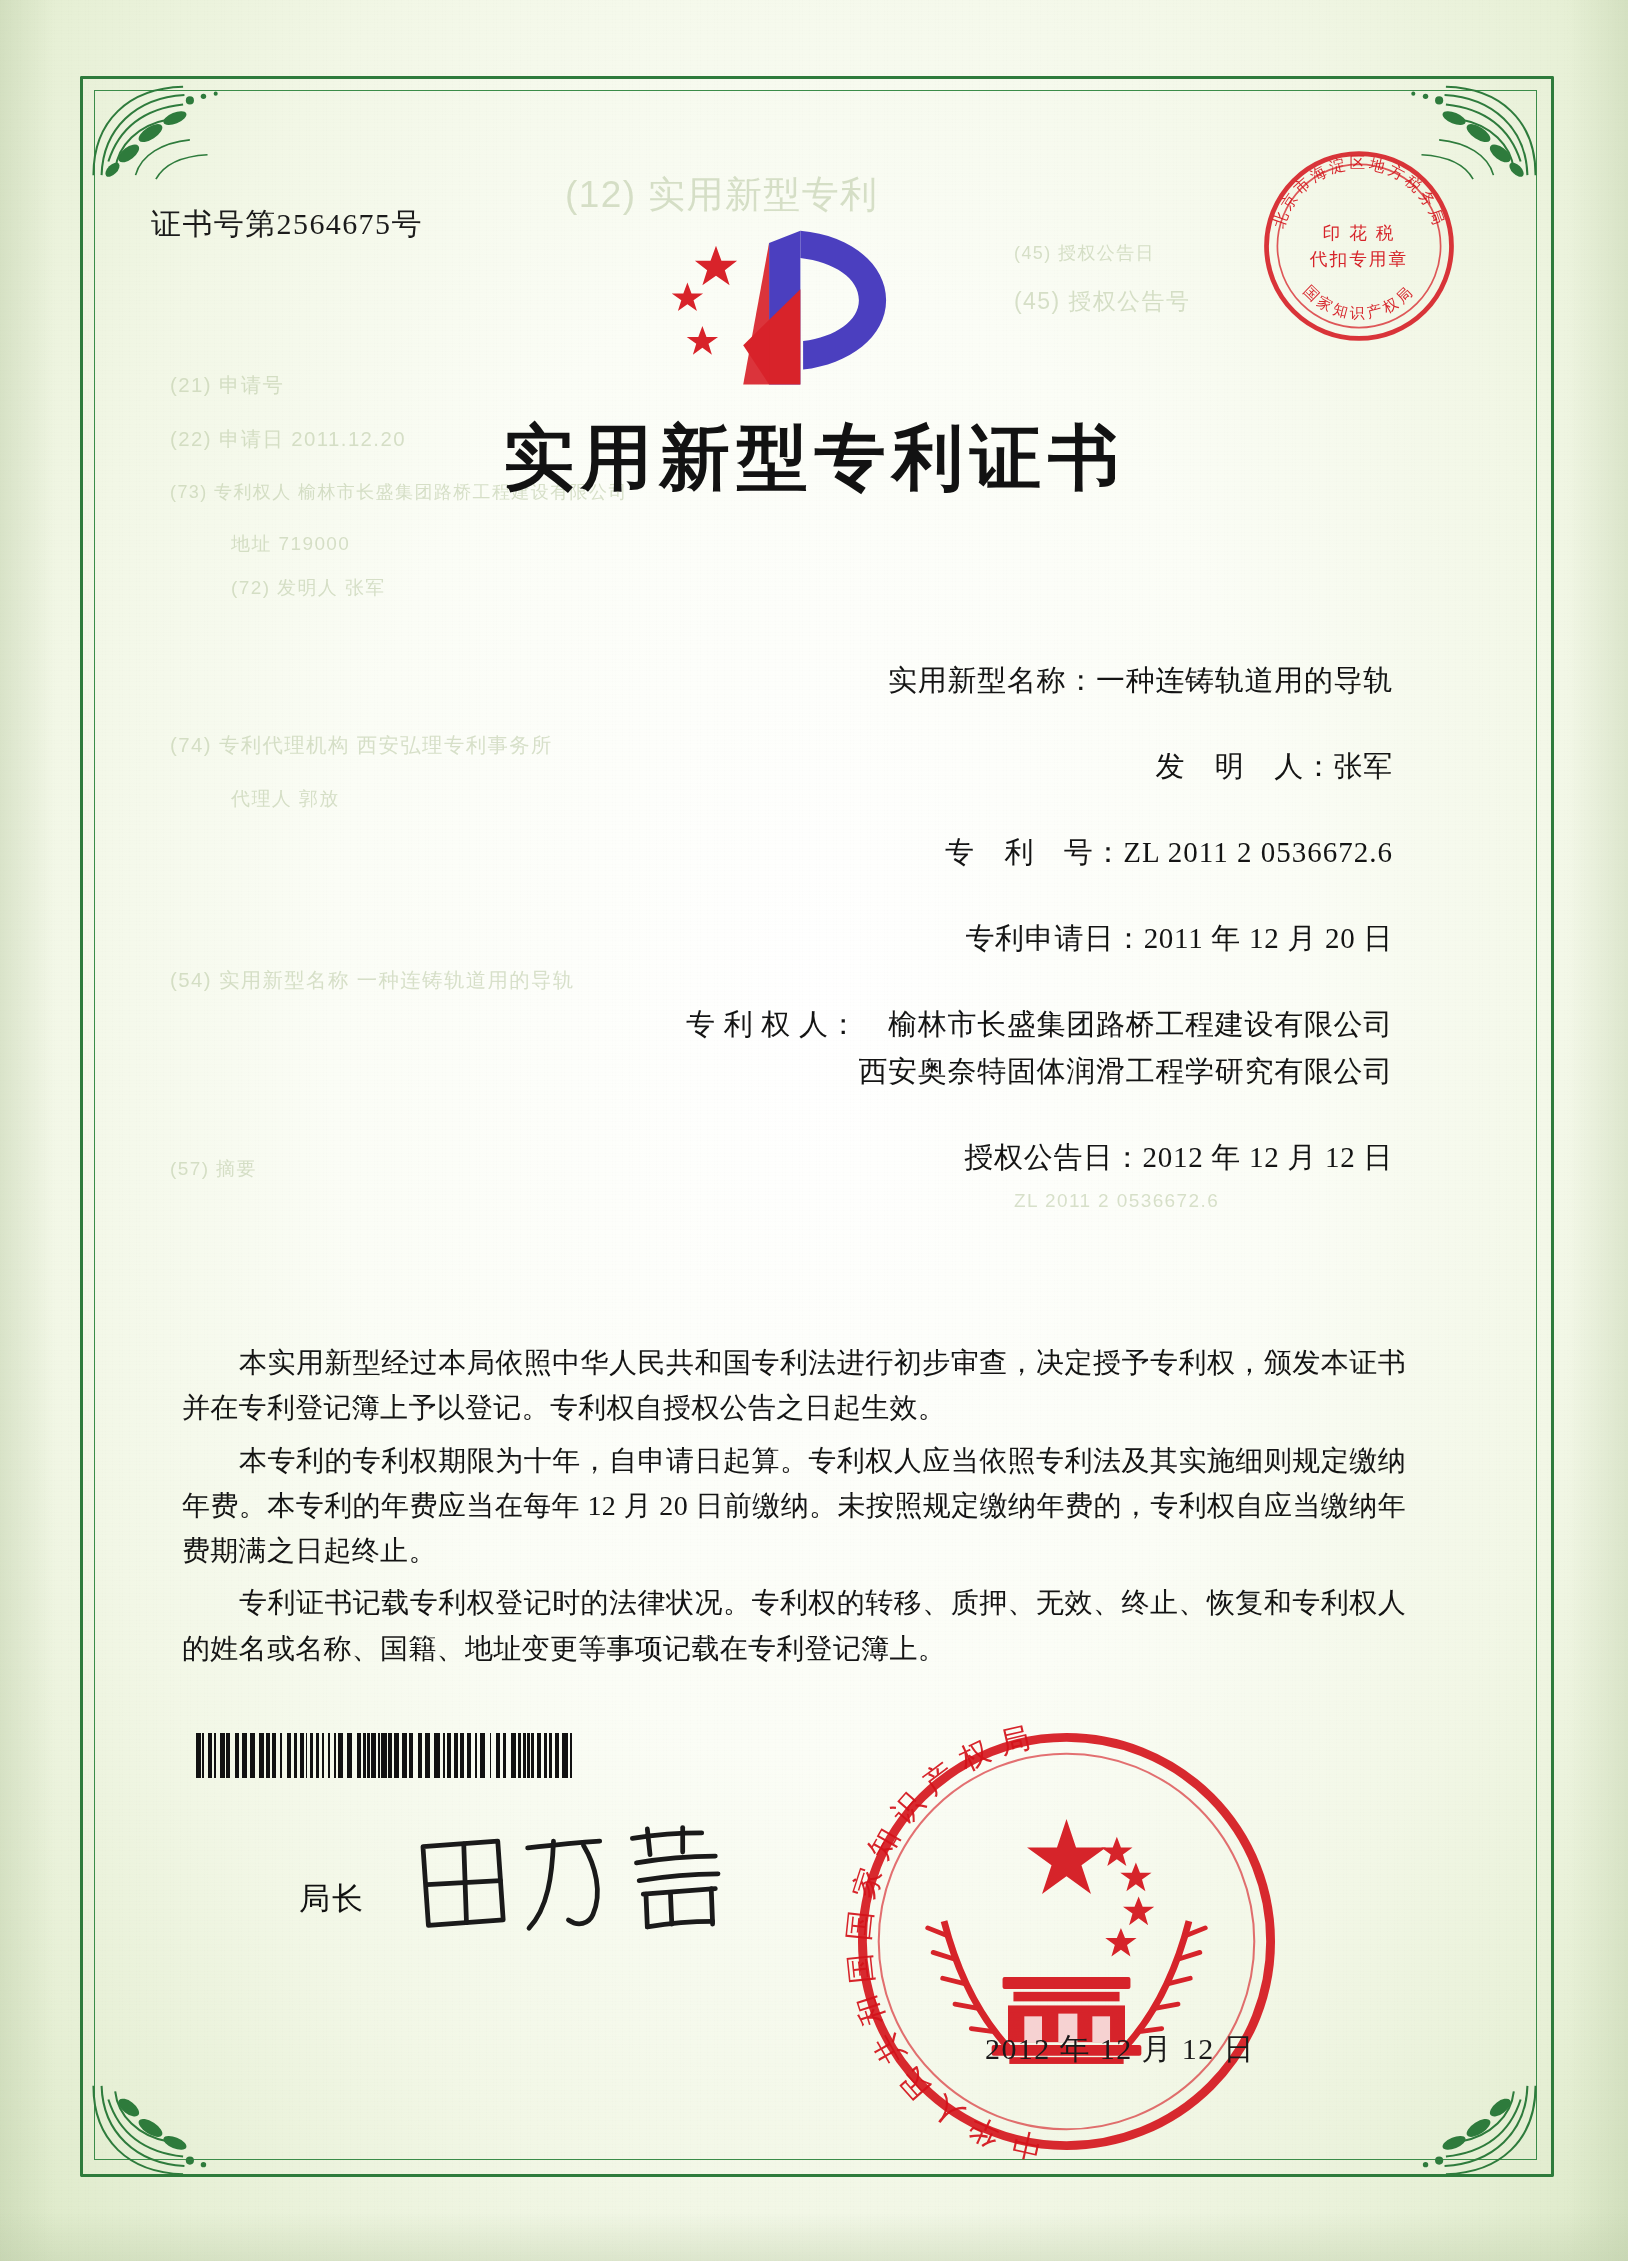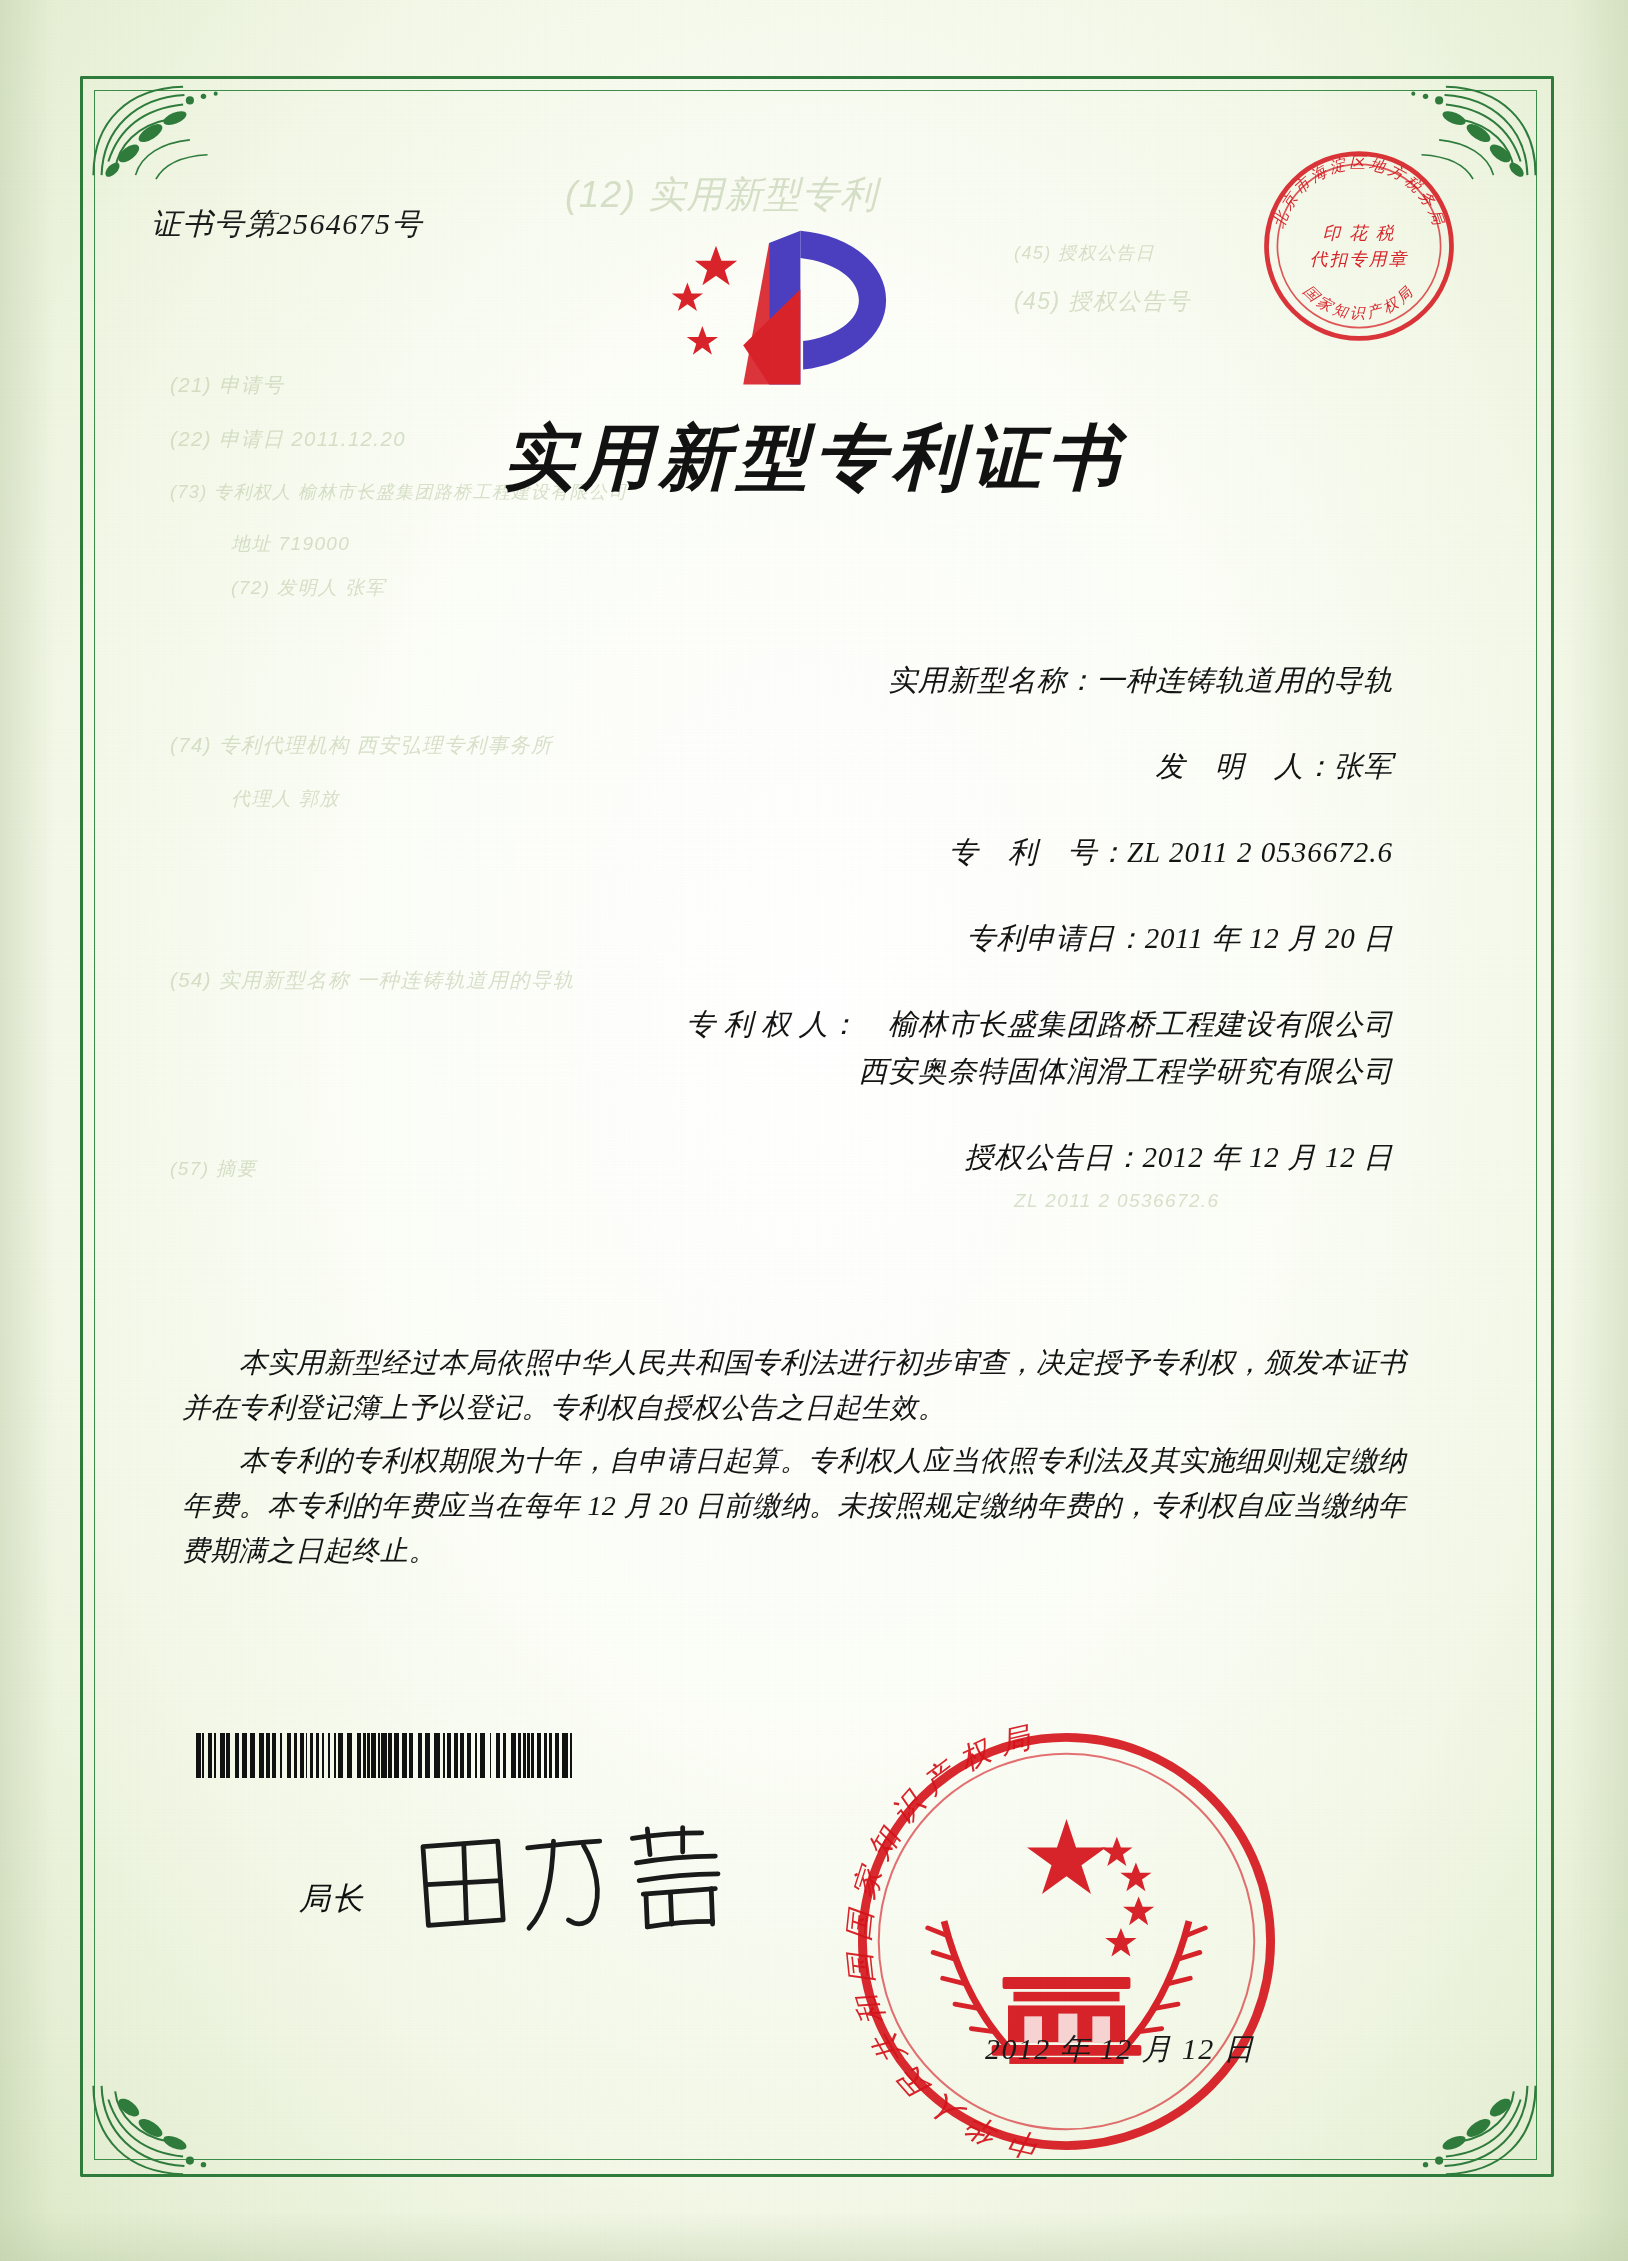--- a/index.html
+++ b/index.html
@@ -14,21 +14,20 @@
     position: relative;
     overflow: hidden;
   }
 
   
   .page {
     position: absolute;
     inset: 0;
     background:
       radial-gradient(ellipse at 50% 45%, #ffffff 0%, #fbfdf6 42%, #f2f7e6 68%, #e7f0d6 86%, #dbe8c6 100%);
-    font-style: italic;
   }
   .paper-texture {
     position: absolute;
     inset: 0;
     background:
       repeating-linear-gradient(0deg, rgba(0,0,0,0.012) 0px, rgba(0,0,0,0.012) 0.7px, transparent 0.7px, transparent 2.7px),
       repeating-linear-gradient(90deg, rgba(0,0,0,0.010) 0px, rgba(0,0,0,0.010) 0.7px, transparent 0.7px, transparent 3.4px);
     opacity: .5;
     pointer-events: none;
   }
@@ -408,20 +407,21 @@
     </div>
 
     <div class="frow">
       <span class="flabel">授权公告日：</span><span class="fvalue">2012 年 12 月 12 日</span>
     </div>
   </div>
 
   <div class="body-text">
     <p>本实用新型经过本局依照中华人民共和国专利法进行初步审查，决定授予专利权，颁发本证书并在专利登记簿上予以登记。专利权自授权公告之日起生效。</p>
     <p>本专利的专利权期限为十年，自申请日起算。专利权人应当依照专利法及其实施细则规定缴纳年费。本专利的年费应当在每年 12 月 20 日前缴纳。未按照规定缴纳年费的，专利权自应当缴纳年费期满之日起终止。</p>
+    <p>专利证书记载专利权登记时的法律状况。专利权的转移、质押、无效、终止、恢复和专利权人的姓名或名称、国籍、地址变更等事项记载在专利登记簿上。</p>
   </div>
 
   <div class="barcode" id="barcode">
       <i style="width: 4.8px;"></i>
       <i style="width: 1.4px; background: transparent;"></i>
       <i style="width: 2px;"></i>
       <i style="width: 4.1px; background: transparent;"></i>
       <i style="width: 4.1px;"></i>
       <i style="width: 2px; background: transparent;"></i>
       <i style="width: 1.4px;"></i>

